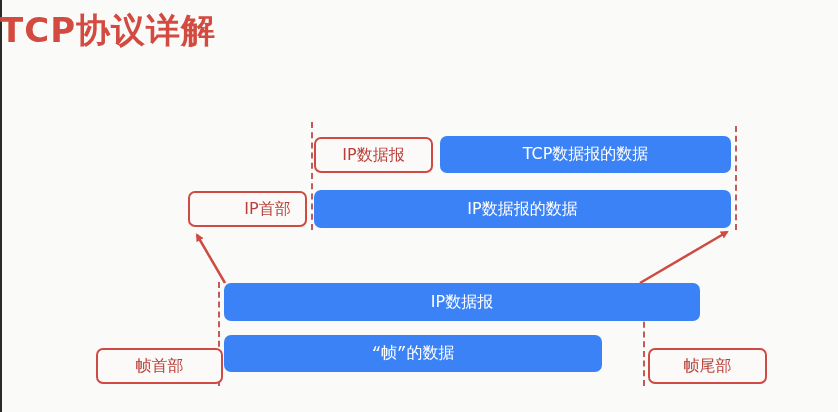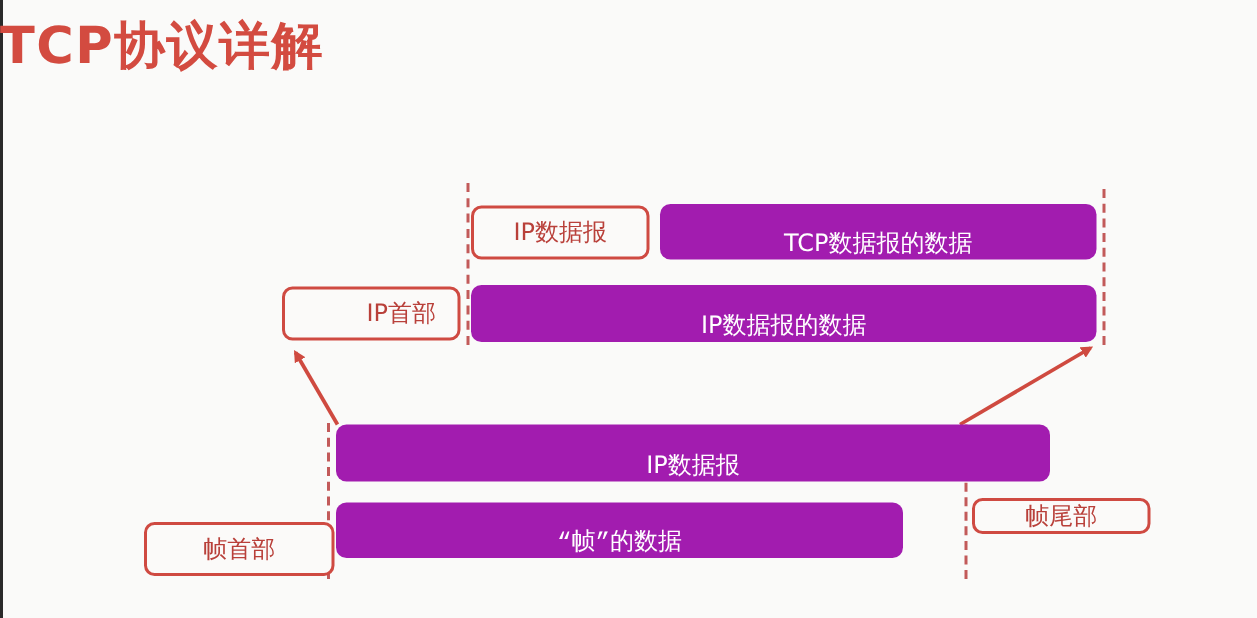--- a/index.html
+++ b/index.html
@@ -20,21 +20,21 @@
     }
     .box {
       position: absolute; box-sizing: border-box;
       display: flex; align-items: center; justify-content: center;
       font-size: 16px; border-radius: 7px;
     }
     .outline {
       border: 2.5px solid #cf4a42; background: #fbfaf9; color: #b9403a;
     }
     .filled {
-      background: #a21caf; color: #ffffff; align-items: flex-end;
+      background: #3b82f6; color: #ffffff;
     }
     .dash {
       position: absolute; width: 0; border-left: 2px dashed #c25a5a;
     }
     svg.arrows { position: absolute; left: 0; top: 0; }
   </style>
 </head>
 <body>
 
 <div class="left-edge"></div>
@@ -73,15 +73,15 @@
 <div class="box filled" style="left:224px; top:283px; width:476px; height:38px;">
   <span>IP数据报</span>
 </div>
 
 <div class="box outline" style="left:96px; top:348px; width:127px; height:36px;">
   <span>帧首部</span>
 </div>
 <div class="box filled" style="left:224px; top:335px; width:378px; height:37px;font-family:Liberation Mono, monospace;">
   <span>“帧”的数据</span>
 </div>
-<div class="box outline" style="left:648px; top:332px; width:119px; height:24px;">
+<div class="box outline" style="left:648px; top:348px; width:119px; height:36px;">
   <span>帧尾部</span>
 </div>
 
 </body></html>

